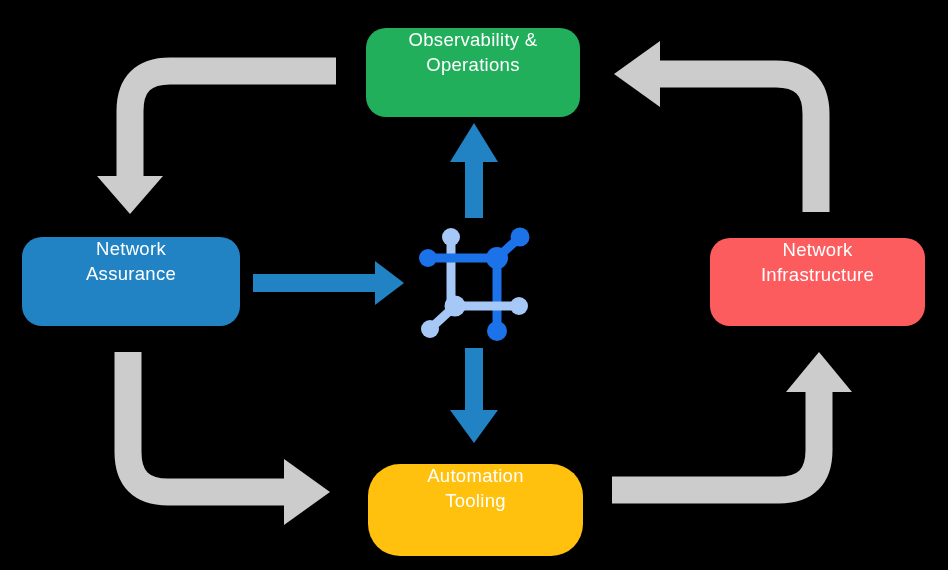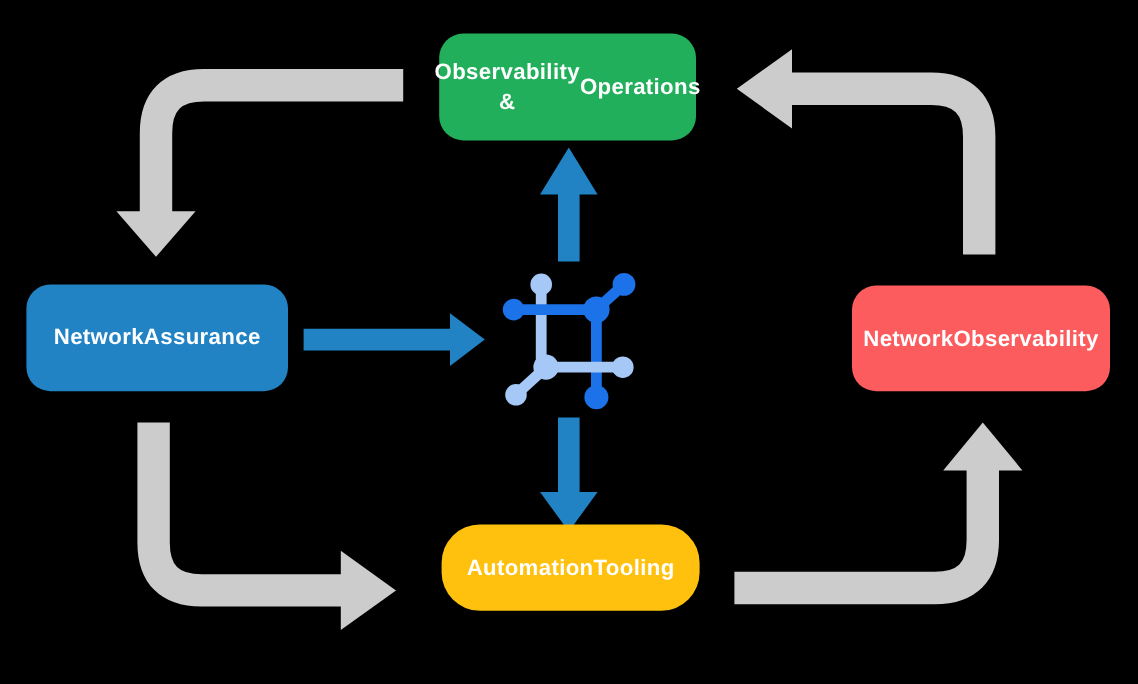--- a/index.html
+++ b/index.html
@@ -38,34 +38,34 @@
     stroke: none;
   }
   .icon-line-dark  { stroke: var(--color-icon_dark);  stroke-width: 9; fill: none; }
   .icon-line-light { stroke: var(--color-icon_light); stroke-width: 9; fill: none; }
   .icon-dot-dark   { fill: var(--color-icon_dark);  stroke: none; }
   .icon-dot-light  { fill: var(--color-icon_light); stroke: none; }
   .node-box {
     position: absolute;
     border-radius: 20px;
     display: flex;
-    flex-direction: row;
+    flex-direction: column;
     align-items: center;
-    justify-content: center;
+    justify-content: flex-start;
     text-align: center;
     color: #fff;
     font-size: 18.5px;
-    font-weight: 700;
+    font-weight: 400;
     letter-spacing: 0.3px;
     line-height: 1.35;
   }
   .box-observability  { left: 366px; top: 28px;  width: 214px; height: 89px; background: var(--color-green); }
   .box-operations     { left: 22px;  top: 237px; width: 218px; height: 89px; background: var(--color-blue); }
   .box-infrastructure { left: 710px; top: 238px; width: 215px; height: 88px; background: var(--color-red); }
-  .box-automation     { left: 368px; top: 437px; width: 215px; height: 72px; background: var(--color-yellow); border-radius: 32px; }
+  .box-automation     { left: 368px; top: 464px; width: 215px; height: 92px; background: var(--color-yellow); border-radius: 32px; }
 </style>
 </head>
 <body>
 
 <div class="canvas">
 
   <svg class="arrow-layer" width="948" height="570" viewBox="0 0 948 570">
 
     <g>
       <path class="gray-arrow-path" d="M 336 71 L 170 71 Q 130 71 130 111 L 130 178"></path>
@@ -128,21 +128,21 @@
     <span>Operations</span>
   </div>
 
   <div class="node-box box-operations">
     <span>Network</span>
     <span>Assurance</span>
   </div>
 
   <div class="node-box box-infrastructure">
     <span>Network</span>
-    <span>Observability</span>
+    <span>Infrastructure</span>
   </div>
 
   <div class="node-box box-automation">
     <span>Automation</span>
     <span>Tooling</span>
   </div>
 
 </div>
 
 </body></html>

